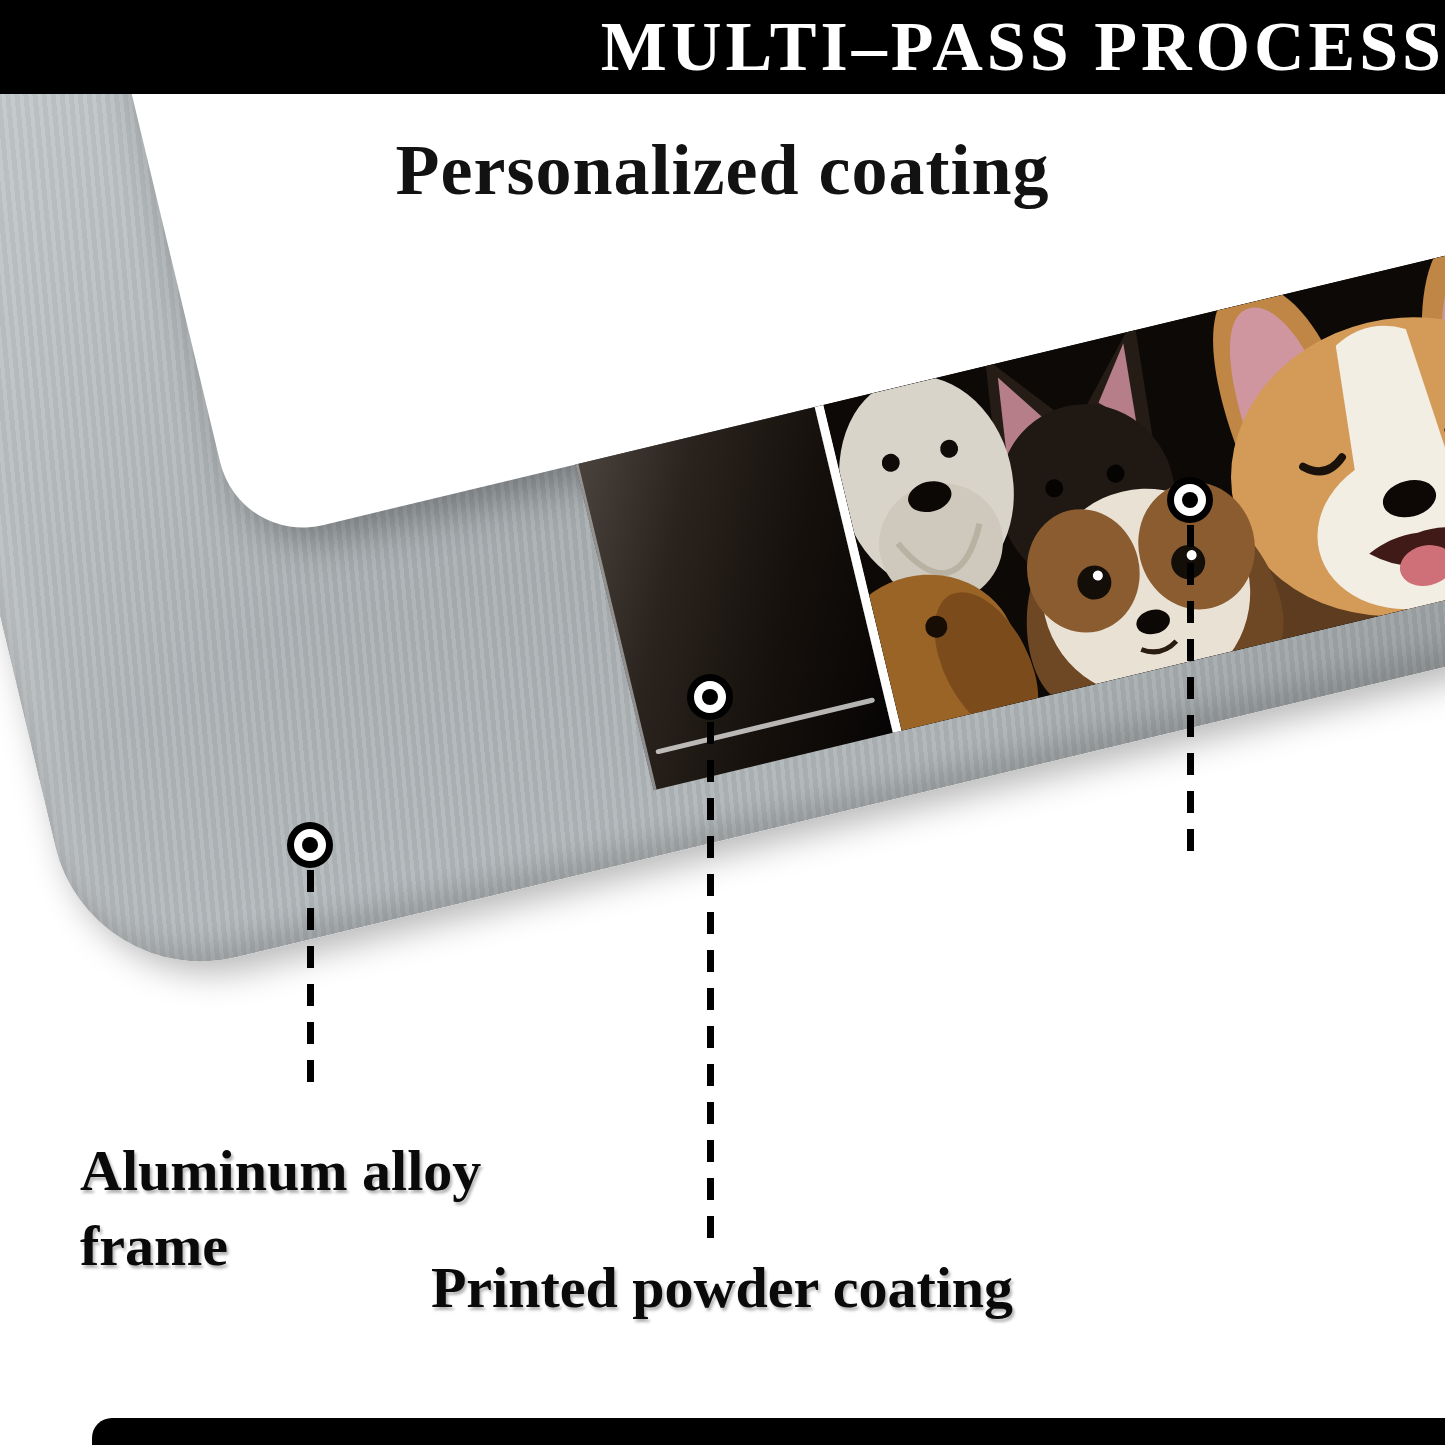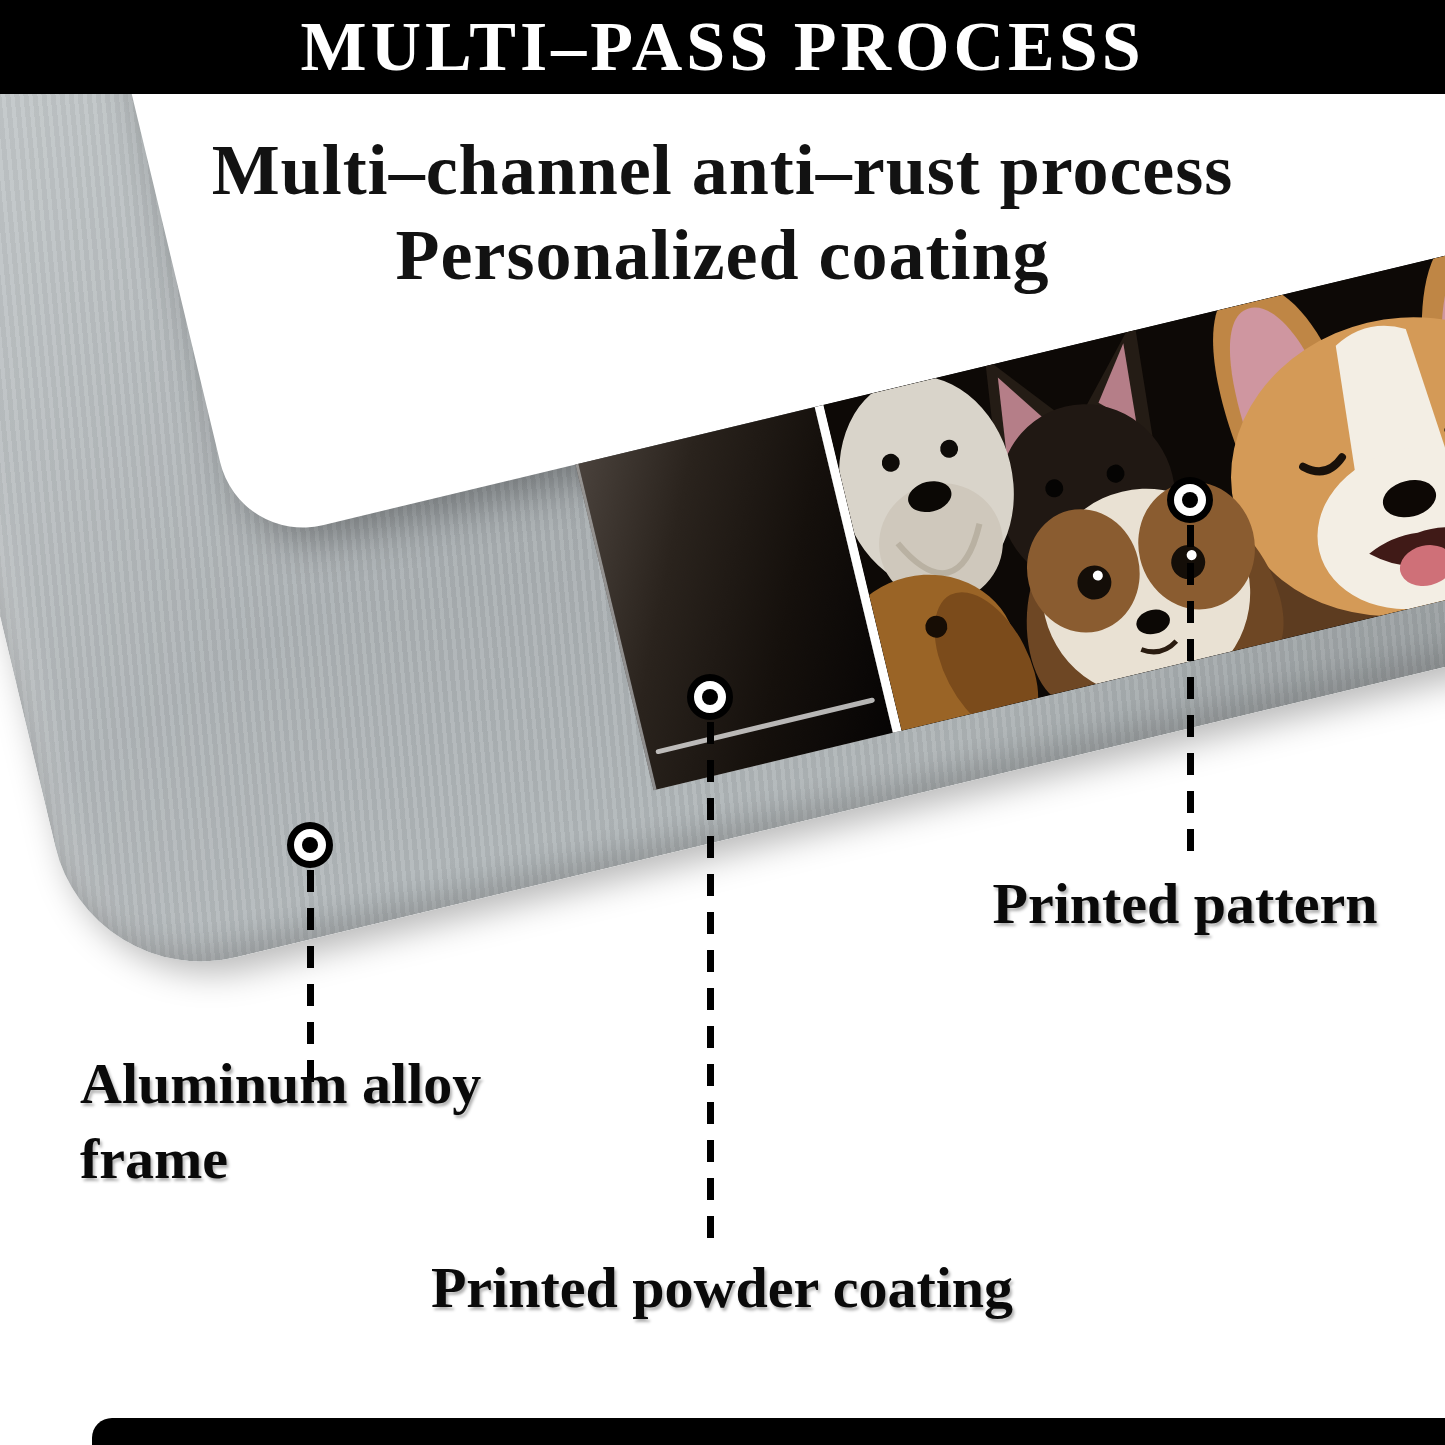--- a/index.html
+++ b/index.html
@@ -60,21 +60,21 @@
     background:#0d0906;
     overflow:hidden;
   }
   .dogs-svg { position:absolute; inset:0; width:100%; height:100%; display:block; }
 
   
   .banner {
     position:absolute; top:0; left:0; right:0;
     height:94px;
     background:#000000;
-    display:flex; align-items:center; justify-content:center;
+    display:flex; align-items:center; justify-content:flex-end;
     z-index:10;
   }
   .banner-title {
     color:#ffffff;
     font-size:70px; font-weight:bold;
     letter-spacing:4px;
     white-space:nowrap;
   }
   .bottom-bar {
     position:absolute;
@@ -120,21 +120,21 @@
     z-index:20;
   }
   .callout-label {
     position:absolute;
     color:#0a0a0a;
     font-size:58px; font-weight:bold;
     line-height:1.3;
     text-shadow:2px 3px 3px rgba(0,0,0,.30);
     z-index:20;
   }
-  .label-aluminum { left:80px; top:1046px; width:520px; }
+  .label-aluminum { left:80px; top:1133px; width:520px; }
   .label-coating  { left:722px; top:1250px; transform:translateX(-50%); white-space:nowrap; }
   .label-pattern  { left:1185px; top:866px; transform:translateX(-50%); white-space:nowrap; }
 
   .dot-aluminum  { left:287px; top:822px; }
   .dot-coating   { left:687px; top:674px; }
   .dot-pattern   { left:1167px; top:477px; }
 
   .line-aluminum { left:307px; top:870px; height:212px; }
   .line-coating  { left:707px; top:722px; height:528px; }
   .line-pattern  { left:1187px; top:525px; height:341px; }
@@ -218,37 +218,35 @@
         </g>
       </svg>
     </div>
   </div>
 
   <div class="banner">
     <span class="banner-title">MULTI–PASS PROCESS</span>
   </div>
 
   <div class="headline">
-    <div>Multi–channel anti–rust process</div>
     <div>Personalized coating</div>
   </div>
 
   <span class="dot dot-aluminum">
     <span class="dot-core"></span>
   </span>
   <span class="dash-line line-aluminum"></span>
   <div class="callout-label label-aluminum">Aluminum alloy frame</div>
 
   <span class="dot dot-coating">
     <span class="dot-core"></span>
   </span>
   <span class="dash-line line-coating"></span>
   <div class="callout-label label-coating">Printed powder coating</div>
 
   <span class="dot dot-pattern">
     <span class="dot-core"></span>
   </span>
   <span class="dash-line line-pattern"></span>
-  <div class="callout-label label-pattern">Printed pattern</div>
 
   <div class="bottom-bar"></div>
 
 </div>
 
 </body></html>

